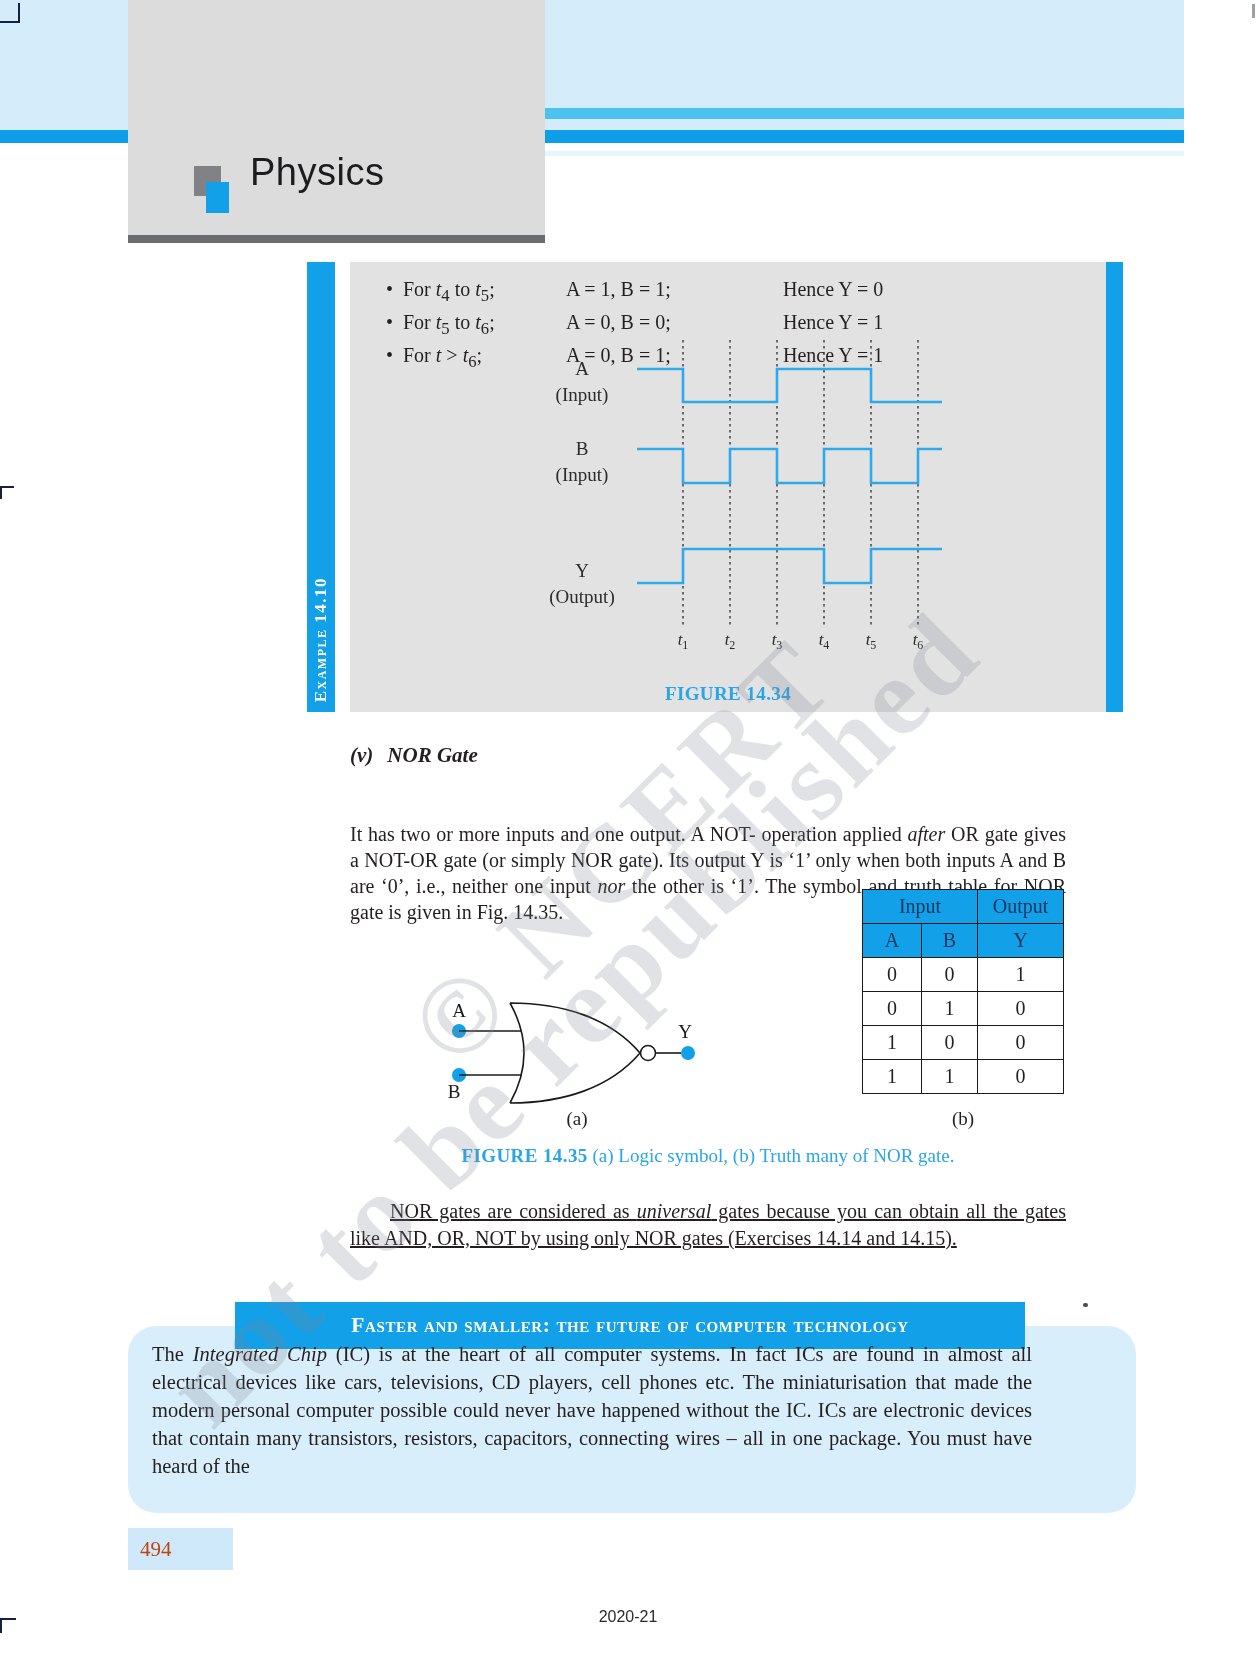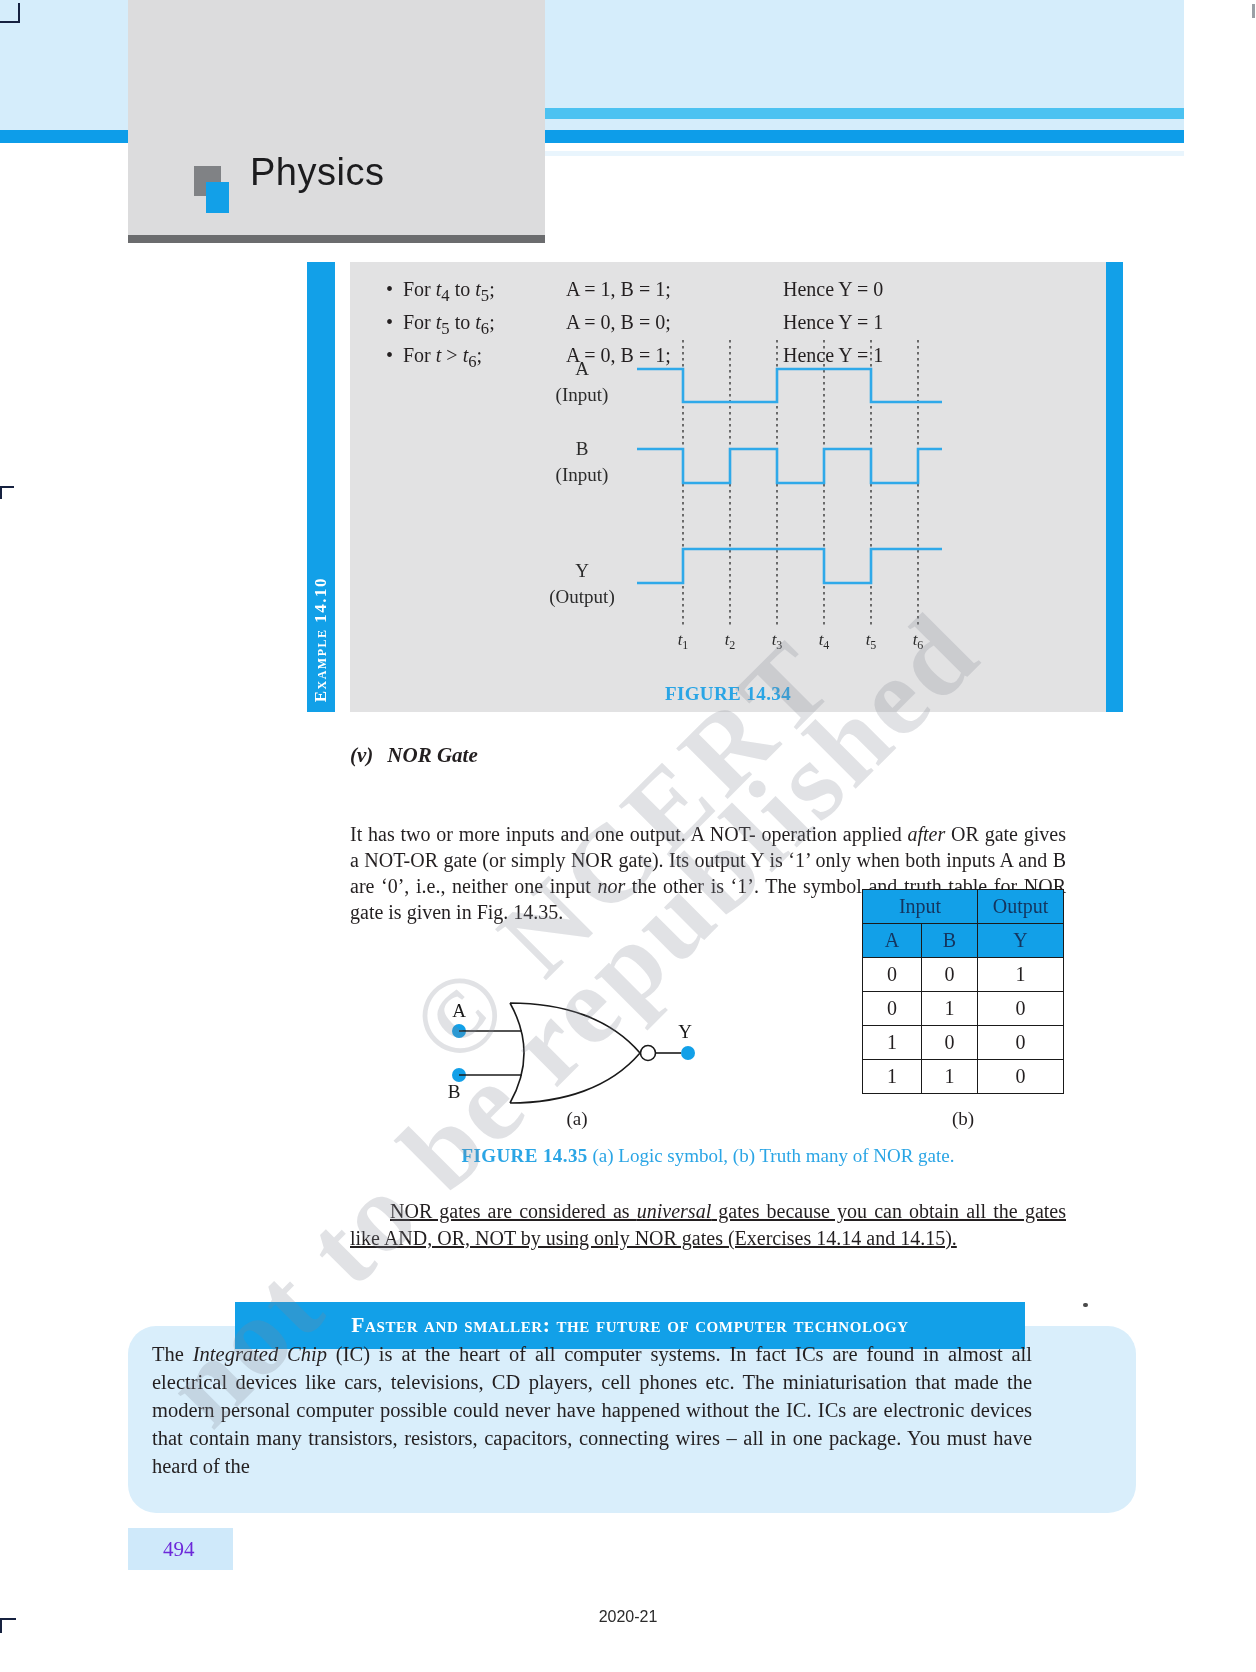--- a/index.html
+++ b/index.html
@@ -84,21 +84,21 @@
   .info-bar{left:235px;top:1302px;width:790px;height:47px;background:var(--accent);
     display:flex;align-items:center;justify-content:center;}
   .info-title{color:#ffffff;font-variant:small-caps;font-weight:bold;font-size:21.5px;letter-spacing:0.6px;}
   .info-body{left:152px;top:1340px;width:880px;font-size:20.5px;line-height:28px;text-align:justify;}
 
   .stray-dot{left:1083px;top:1303px;width:5px;height:4px;background:#4a4a4a;border-radius:2px;}
 
   
   .page-tab{left:128px;top:1528px;width:105px;height:42px;background:#cfe9fa;
     display:flex;align-items:center;}
-  .page-num{font-size:21px;padding-left:35px;color:#6d28d9;}
+  .page-num{font-size:21px;padding-left:12px;color:#c2410c;}
   .edition{left:0;top:1608px;width:1256px;text-align:center;
     font-family:"Liberation Sans",sans-serif;font-size:16px;color:#2b2b2b;}
 
   
   .wm{position:absolute;font-weight:bold;color:rgba(128,134,146,0.24);
     white-space:nowrap;pointer-events:none;z-index:50;transform-origin:0 0;}
   .wm1{left:385px;top:1000px;font-size:110px;transform:rotate(-45deg);letter-spacing:8px;}
   .wm2{left:140px;top:1360px;font-size:112px;transform:rotate(-45deg);letter-spacing:4px;}
 </style>
 </head>

